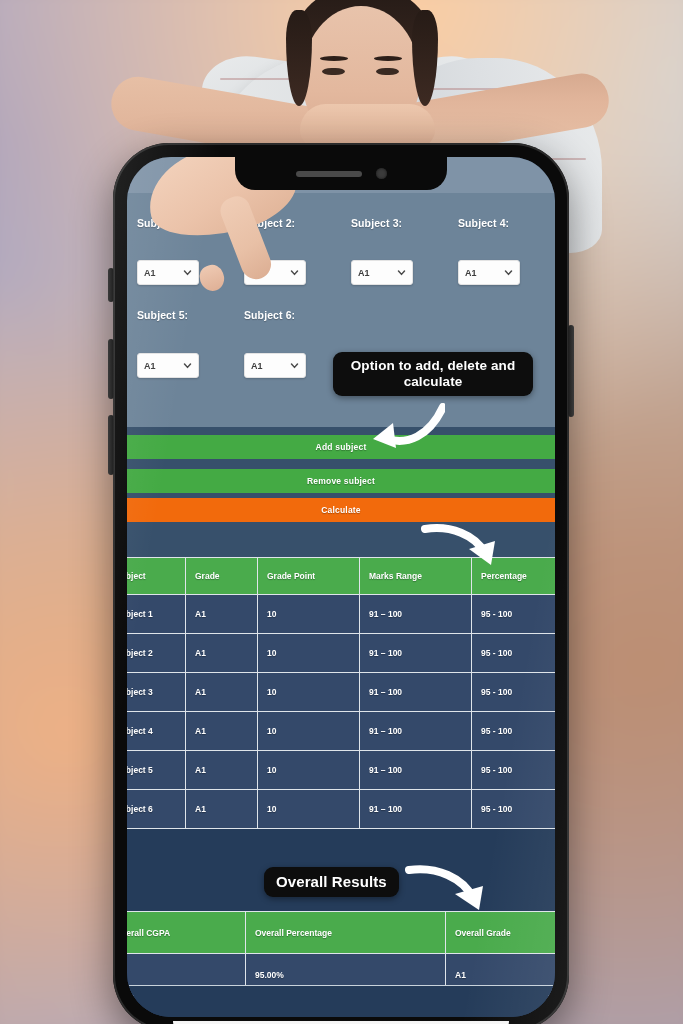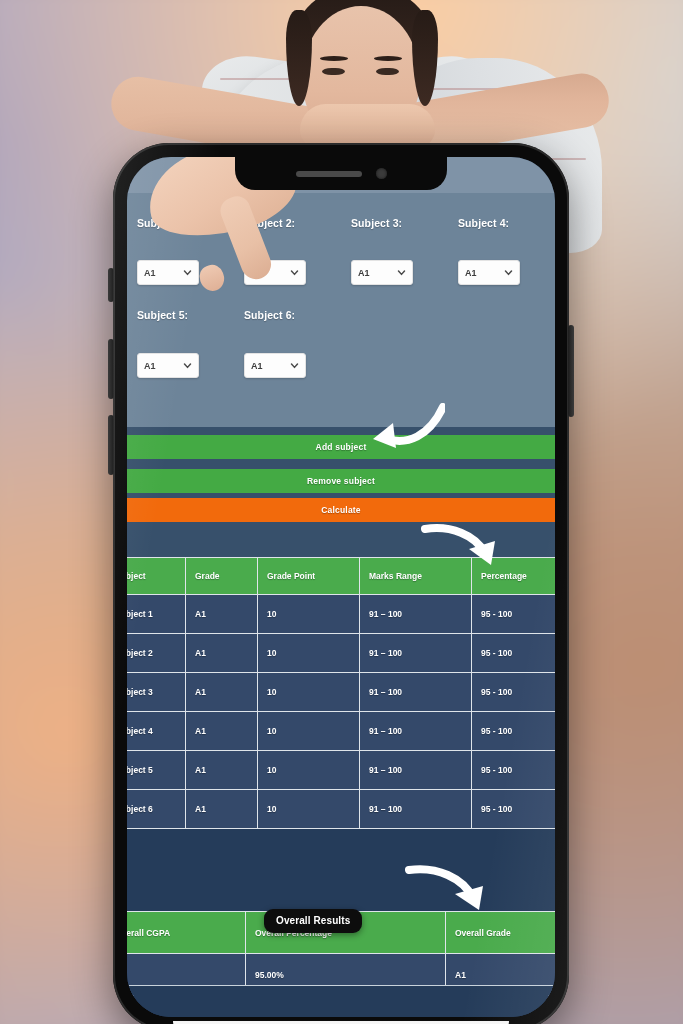--- a/index.html
+++ b/index.html
@@ -306,21 +306,21 @@
     font-weight: 800;
     letter-spacing: .1px;
     z-index: 25;
     text-align: center;
     line-height: 1.18;
     padding: 6px 12px;
     box-shadow: 0 2px 6px rgba(0,0,0,0.4);
   }
   .co-option { left: 206px; top: 195px; font-size: 13.5px; width: 200px; }
   .co-grade  { left: 158px; top: 365px; font-size: 14.5px; }
-  .co-overall{ left: 137px; top: 752px; font-size: 10px; }
+  .co-overall{ left: 137px; top: 710px; font-size: 15px; }
 
   .arrow-svg { position: absolute; z-index: 24; pointer-events:none; }
   .ar-add     { left: 236px; top: 246px; width: 82px; height: 48px; }
   .ar-grade   { left: 294px; top: 362px; width: 84px; height: 50px; }
   .ar-overall { left: 278px; top: 705px; width: 86px; height: 52px; }
 
   
   .point-hand { position:absolute; left: 20px; top: -10px; width: 200px; height: 150px; z-index: 22; }
   .ph-palm {
     position:absolute; left: 0; top: 0; width: 150px; height: 86px;
@@ -584,20 +584,21 @@
         </div>
 
       </div>
 
       <div class="point-hand">
         <div class="ph-palm"></div>
         <div class="ph-finger"></div>
         <div class="ph-tip"></div>
       </div>
 
+      <div class="callout co-option">Option to add, delete and calculate</div>
       <div class="callout co-overall">Overall Results</div>
 
       <svg class="arrow-svg ar-add" viewBox="0 0 82 48">
         <path d="M80 4 C 66 34, 44 42, 24 36" fill="none" stroke="#ffffff" stroke-width="8" stroke-linecap="round"></path>
         <path d="M30 20 L10 36 L33 45 Z" fill="#ffffff"></path>
       </svg>
 
       <svg class="arrow-svg ar-grade" viewBox="0 0 84 50">
         <path d="M4 10 C 30 6, 54 16, 64 34" fill="none" stroke="#ffffff" stroke-width="8" stroke-linecap="round"></path>
         <path d="M48 30 L70 46 L74 22 Z" fill="#ffffff"></path>

